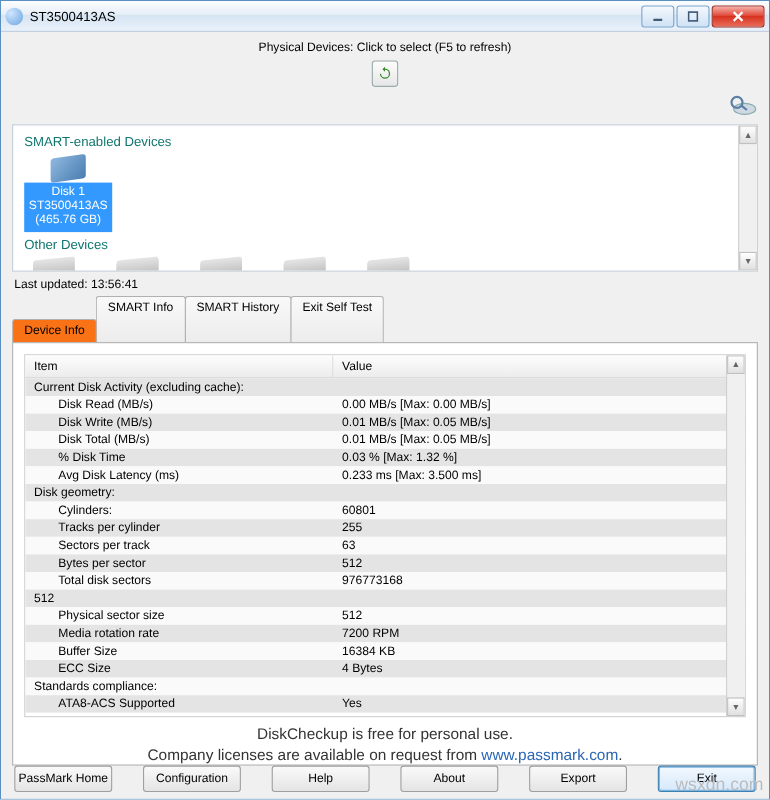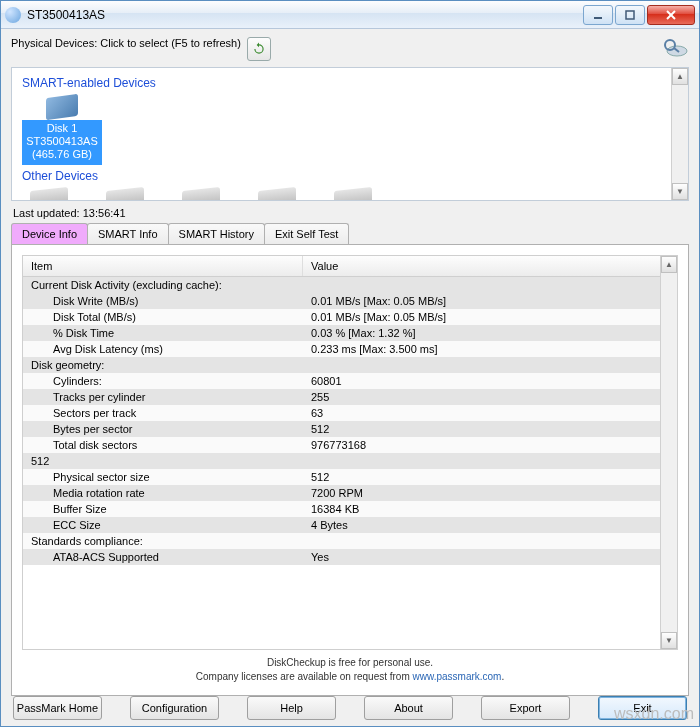--- a/index.html
+++ b/index.html
@@ -26,35 +26,35 @@
 .win-btns { display:flex; gap:0;}
 .win-btn {
   width:30px;height:20px;border:1px solid #7ba6cf;border-radius:3px;
   background:linear-gradient(#f4f8fc,#cfe2f5);
   display:flex;align-items:center;justify-content:center;
   font-size:10px;color:#405a77;margin-left:2px;
 }
 .win-btn.close { width:48px; background:linear-gradient(#f5b0a9,#e04b3c 45%,#d62e1b 46%,#e96c5b); border-color:#a32c1f; color:#fff;}
 .win-btn.min svg, .win-btn.max svg { width:10px;height:10px;}
 .content { flex:1; padding:8px 10px 4px; background:#f0f0f0; display:flex; flex-direction:column; overflow:hidden;}
-.phys-row { display:flex; align-items:flex-start; gap:6px; margin-bottom:6px;}
+.phys-row { display:flex; align-items:center; gap:6px; margin-bottom:6px;flex-direction:column;}
 .phys-row .label { color:#000;}
 .refresh-btn {
   width:24px;height:24px;border:1px solid #9aa; border-radius:3px;
   background:linear-gradient(#fdfdfd,#e6e6e6);
   display:flex;align-items:center;justify-content:center;
 }
 .search-icon {
   margin-left:auto; width:28px;height:22px;
 }
 .device-panel {
   background:#fff; border:1px solid #c2cdd9; padding:8px 10px 2px; height:134px; overflow:hidden;
   position:relative;
 }
-.section-hdr { color:#1d4ed8; font-size:12px; font-weight:400; margin-bottom:4px;}
+.section-hdr { color:#0f766e; font-size:12px; font-weight:400; margin-bottom:4px;}
 .disk-sel {
   background:#3399ff; color:#fff; text-align:center; width:80px; padding:2px 4px 3px;
   font-size:11px; line-height:1.2;
 }
 .disk-icon {
   width:32px;height:22px; margin:2px auto 2px;
   background:linear-gradient(135deg,#8fb8e0,#4a7db0);
   transform:skewY(-8deg); border-radius:3px;
 }
 .other-row { display:flex; gap:38px; margin-top:6px; padding-left:8px;}
@@ -70,42 +70,42 @@
   background:#f0f0f0; border-left:1px solid #d0d0d0;
 }
 .scroll-btn { height:17px; background:linear-gradient(#fefefe,#e0e0e0); border:1px solid #c0c0c0; display:flex;align-items:center;justify-content:center;font-size:8px;color:#666;}
 .last-upd { margin:6px 2px 4px; color:#000;}
 .tabs { display:flex; }
 .tab {
   padding:4px 10px; background:linear-gradient(#f9f9f9,#ececec);
   border:1px solid #b0b0b0; border-bottom:none; border-top-left-radius:3px;border-top-right-radius:3px;
   margin-right:-1px; font-size:11px; cursor:pointer;
 }
-.tab.active { background:#f0abfc; position:relative; z-index:2; }
+.tab.active { background:#f97316; position:relative; z-index:2;margin-top:21px; }
 .tab-body {
   border:1px solid #b0b0b0; background:#fff; flex:1; padding:10px 10px 6px;
   display:flex; flex-direction:column; overflow:hidden;
 }
 .grid {
   border:1px solid #cfcfcf; flex:1; overflow:hidden; position:relative; background:#fff;
   min-height:330px;
 }
 .grid .scroll-v { display:block;}
 .ghdr { display:flex; background:linear-gradient(#fdfdfd,#ececec); border-bottom:1px solid #cfcfcf; font-size:11px;}
 .gcol { padding:4px 8px; border-right:1px solid #dedede;}
 .gcol.item { width:280px;}
 .gcol.val { flex:1;}
 .rows { max-height:306px; overflow:hidden;}
 .row { display:flex; font-size:11px; height:16px; align-items:center;}
 .row.dk { background:#e4e4e4;}
 .row.lt { background:#fafafa;}
 .cell-item { width:280px; padding-left:8px;}
 .cell-item.ind { padding-left:30px;}
 .cell-val { flex:1; padding-left:8px;}
-.footer-txt { text-align:center; font-size:10px; color:#333; margin:6px 0 6px; line-height:1.35;}
+.footer-txt { text-align:center; font-size:14px; color:#333; margin:6px 0 6px; line-height:1.35;}
 .footer-txt a { color:#2a66b5; text-decoration:none;}
 .btn-row { display:flex; gap:28px; justify-content:space-between; padding:0 2px 2px;}
 .btn {
   flex:1; max-width:100px; height:24px;
   background:linear-gradient(#fafafa,#e4e4e4);
   border:1px solid #9f9f9f; border-radius:3px; font-size:11px;
   display:flex;align-items:center;justify-content:center;cursor:pointer;
 }
 .btn.exit { border:1px solid #3c7fb1; box-shadow:0 0 0 1px #7eb4e0 inset; background:linear-gradient(#f2f8fe,#d6e9fb);}
 .watermark { position:absolute; right:6px; bottom:4px; font-size:16px; color:#bcbcbc;}
@@ -196,20 +196,24 @@
       <div class="grid">
         <div class="ghdr">
           <div class="gcol item">Item</div>
           <div class="gcol val">Value</div>
         </div>
         <div class="rows" id="gridrows">
             <div class="row dk">
               <div class="cell-item">Current Disk Activity (excluding cache):</div>
               <div class="cell-val"></div>
             </div>
+            <div class="row lt">
+              <div class="cell-item ind">Disk Read (MB/s)</div>
+              <div class="cell-val">0.00 MB/s  [Max: 0.00 MB/s]</div>
+            </div>
             <div class="row dk">
               <div class="cell-item ind">Disk Write (MB/s)</div>
               <div class="cell-val">0.01 MB/s  [Max: 0.05 MB/s]</div>
             </div>
             <div class="row lt">
               <div class="cell-item ind">Disk Total (MB/s)</div>
               <div class="cell-val">0.01 MB/s  [Max: 0.05 MB/s]</div>
             </div>
             <div class="row dk">
               <div class="cell-item ind">% Disk Time</div>

